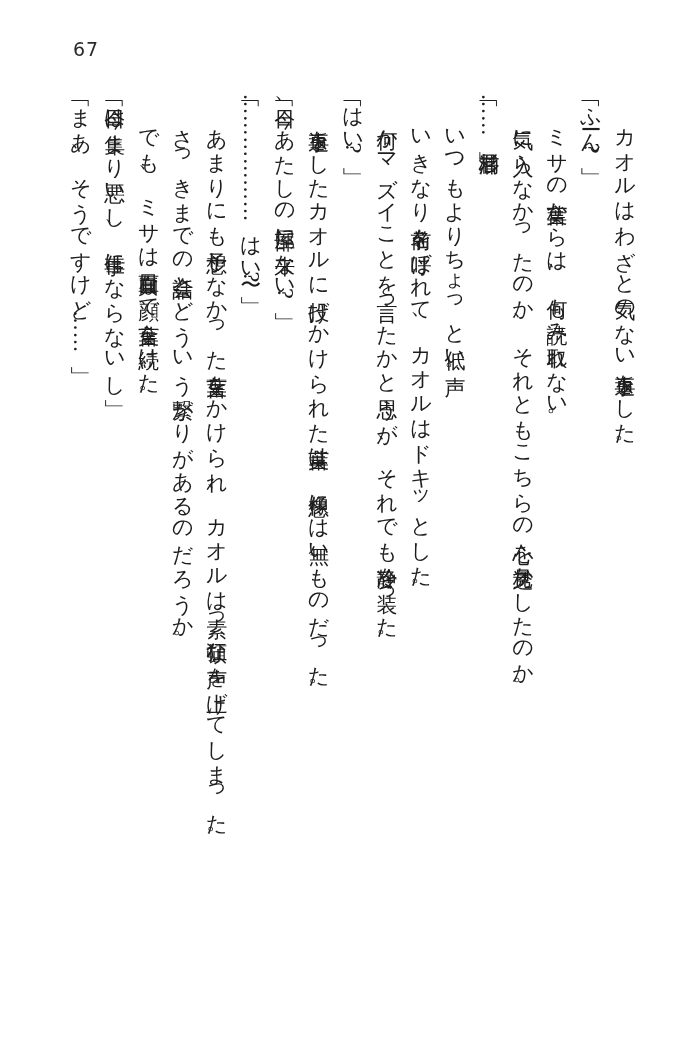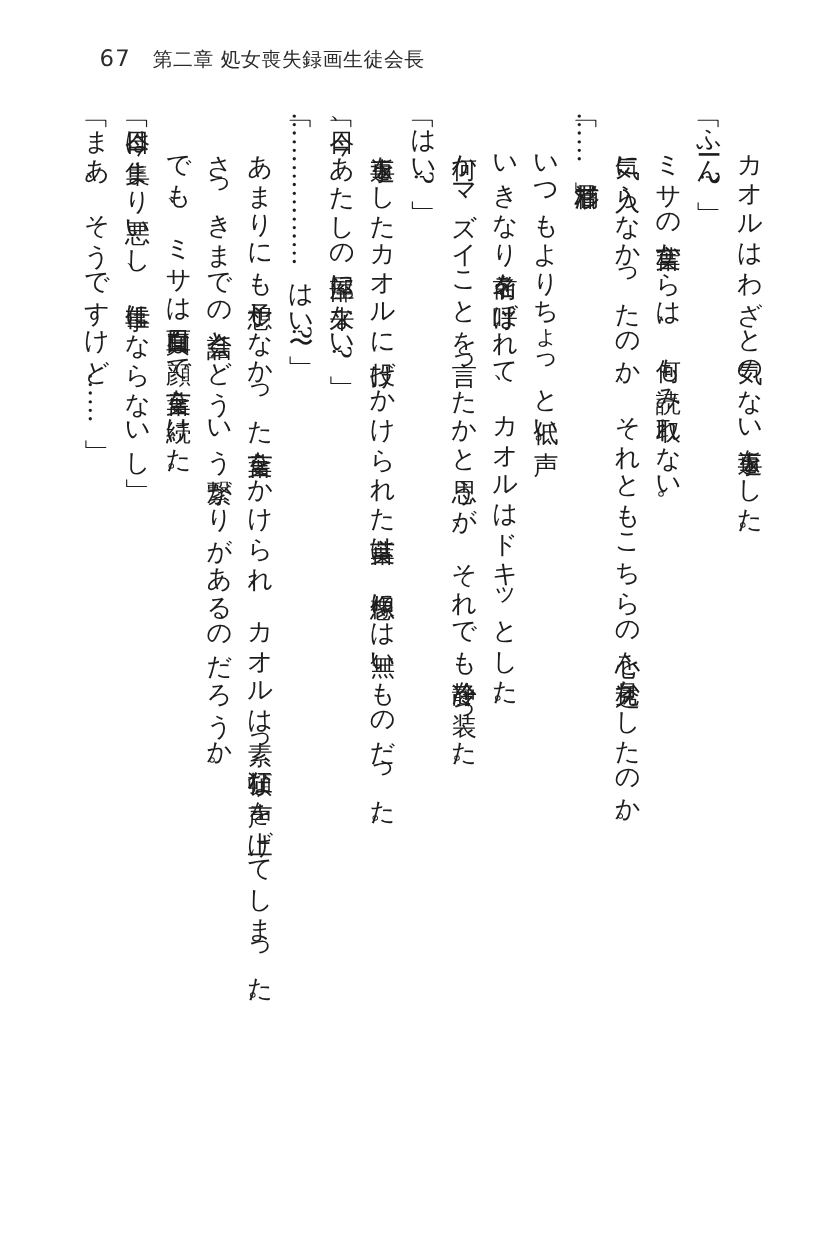--- a/index.html
+++ b/index.html
@@ -25,21 +25,20 @@
     left: 73px;
     display: flex;
     align-items: baseline;
     gap: 18px;
     font-family: "DejaVu Sans", "Liberation Sans", sans-serif;
     color: #2b2b2b;
   }
   .page-number {
     font-size: 19px;
     letter-spacing: 1px;
-    margin-left: 10px;
   }
   .chapter-title {
     font-size: 16.5px;
     letter-spacing: 0.5px;
   }
   .text-block {
     position: absolute;
     top: 93px;
     right: 58px;
     height: 912px;
@@ -56,21 +55,20 @@
     padding: 0;
   }
 </style>
 </head>
 <body>
 
 <div class="page">
 
   <div class="running-head">
     <span class="page-number">67</span>
-    <span class="chapter-title">第二章 処女喪失録画生徒会長</span>
   </div>
 
   <div class="text-block">
     <p>　カオルはわざと気のない返事をした。</p>
     <p>「ふーん?」</p>
     <p>　ミサの言葉からは、何も読み取れない。</p>
     <p>　気に入らなかったのか、それともこちらの心を見透かしたのか。</p>
     <p>「……杉浦君」</p>
     <p>　いつもよりちょっと低い声。</p>
     <p>　いきなり名前を呼ばれて、カオルはドキッとした。</p>

